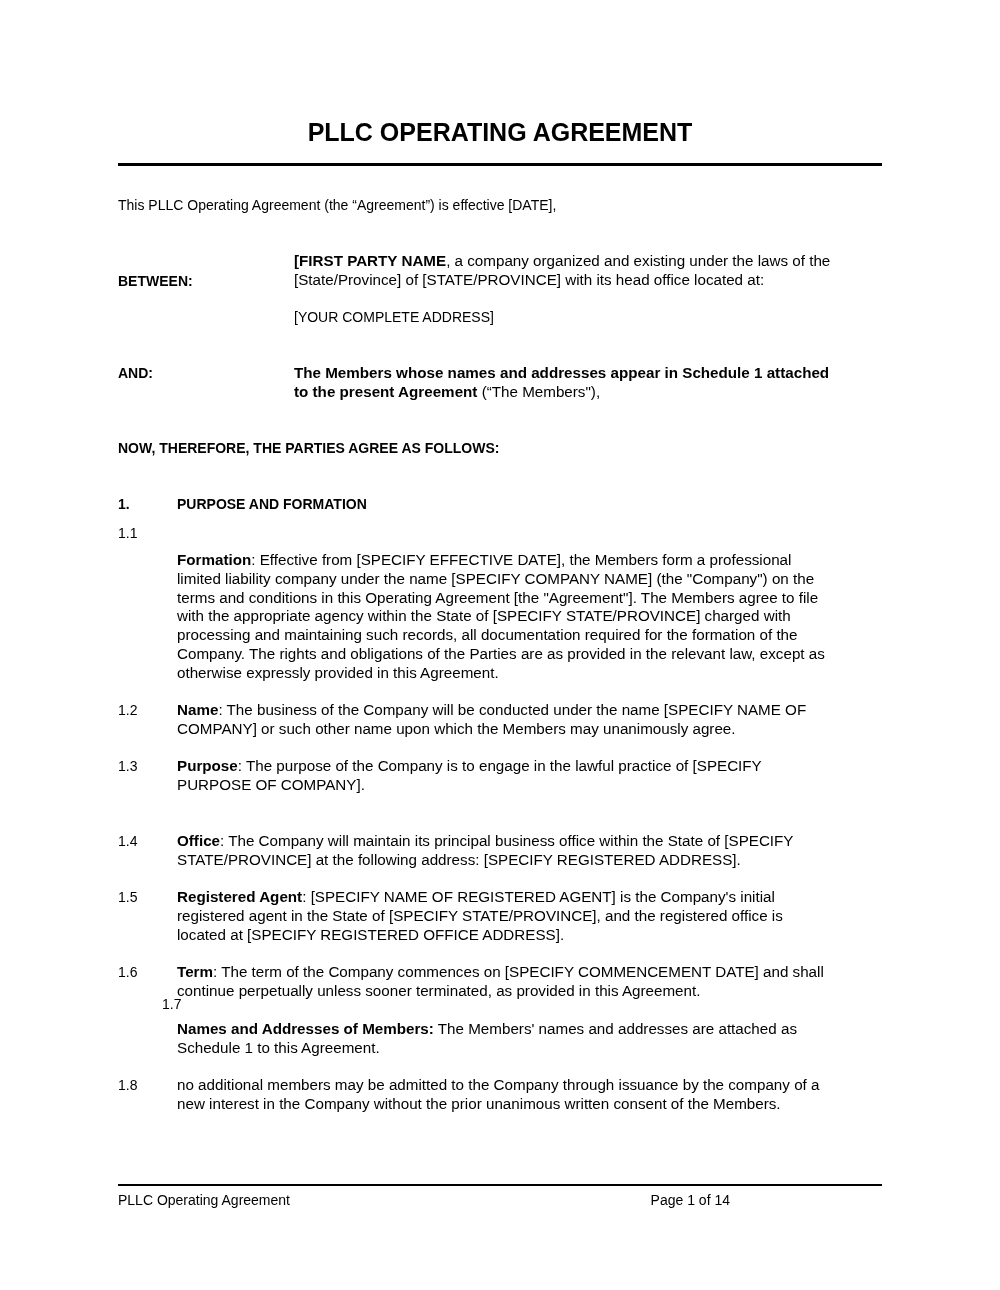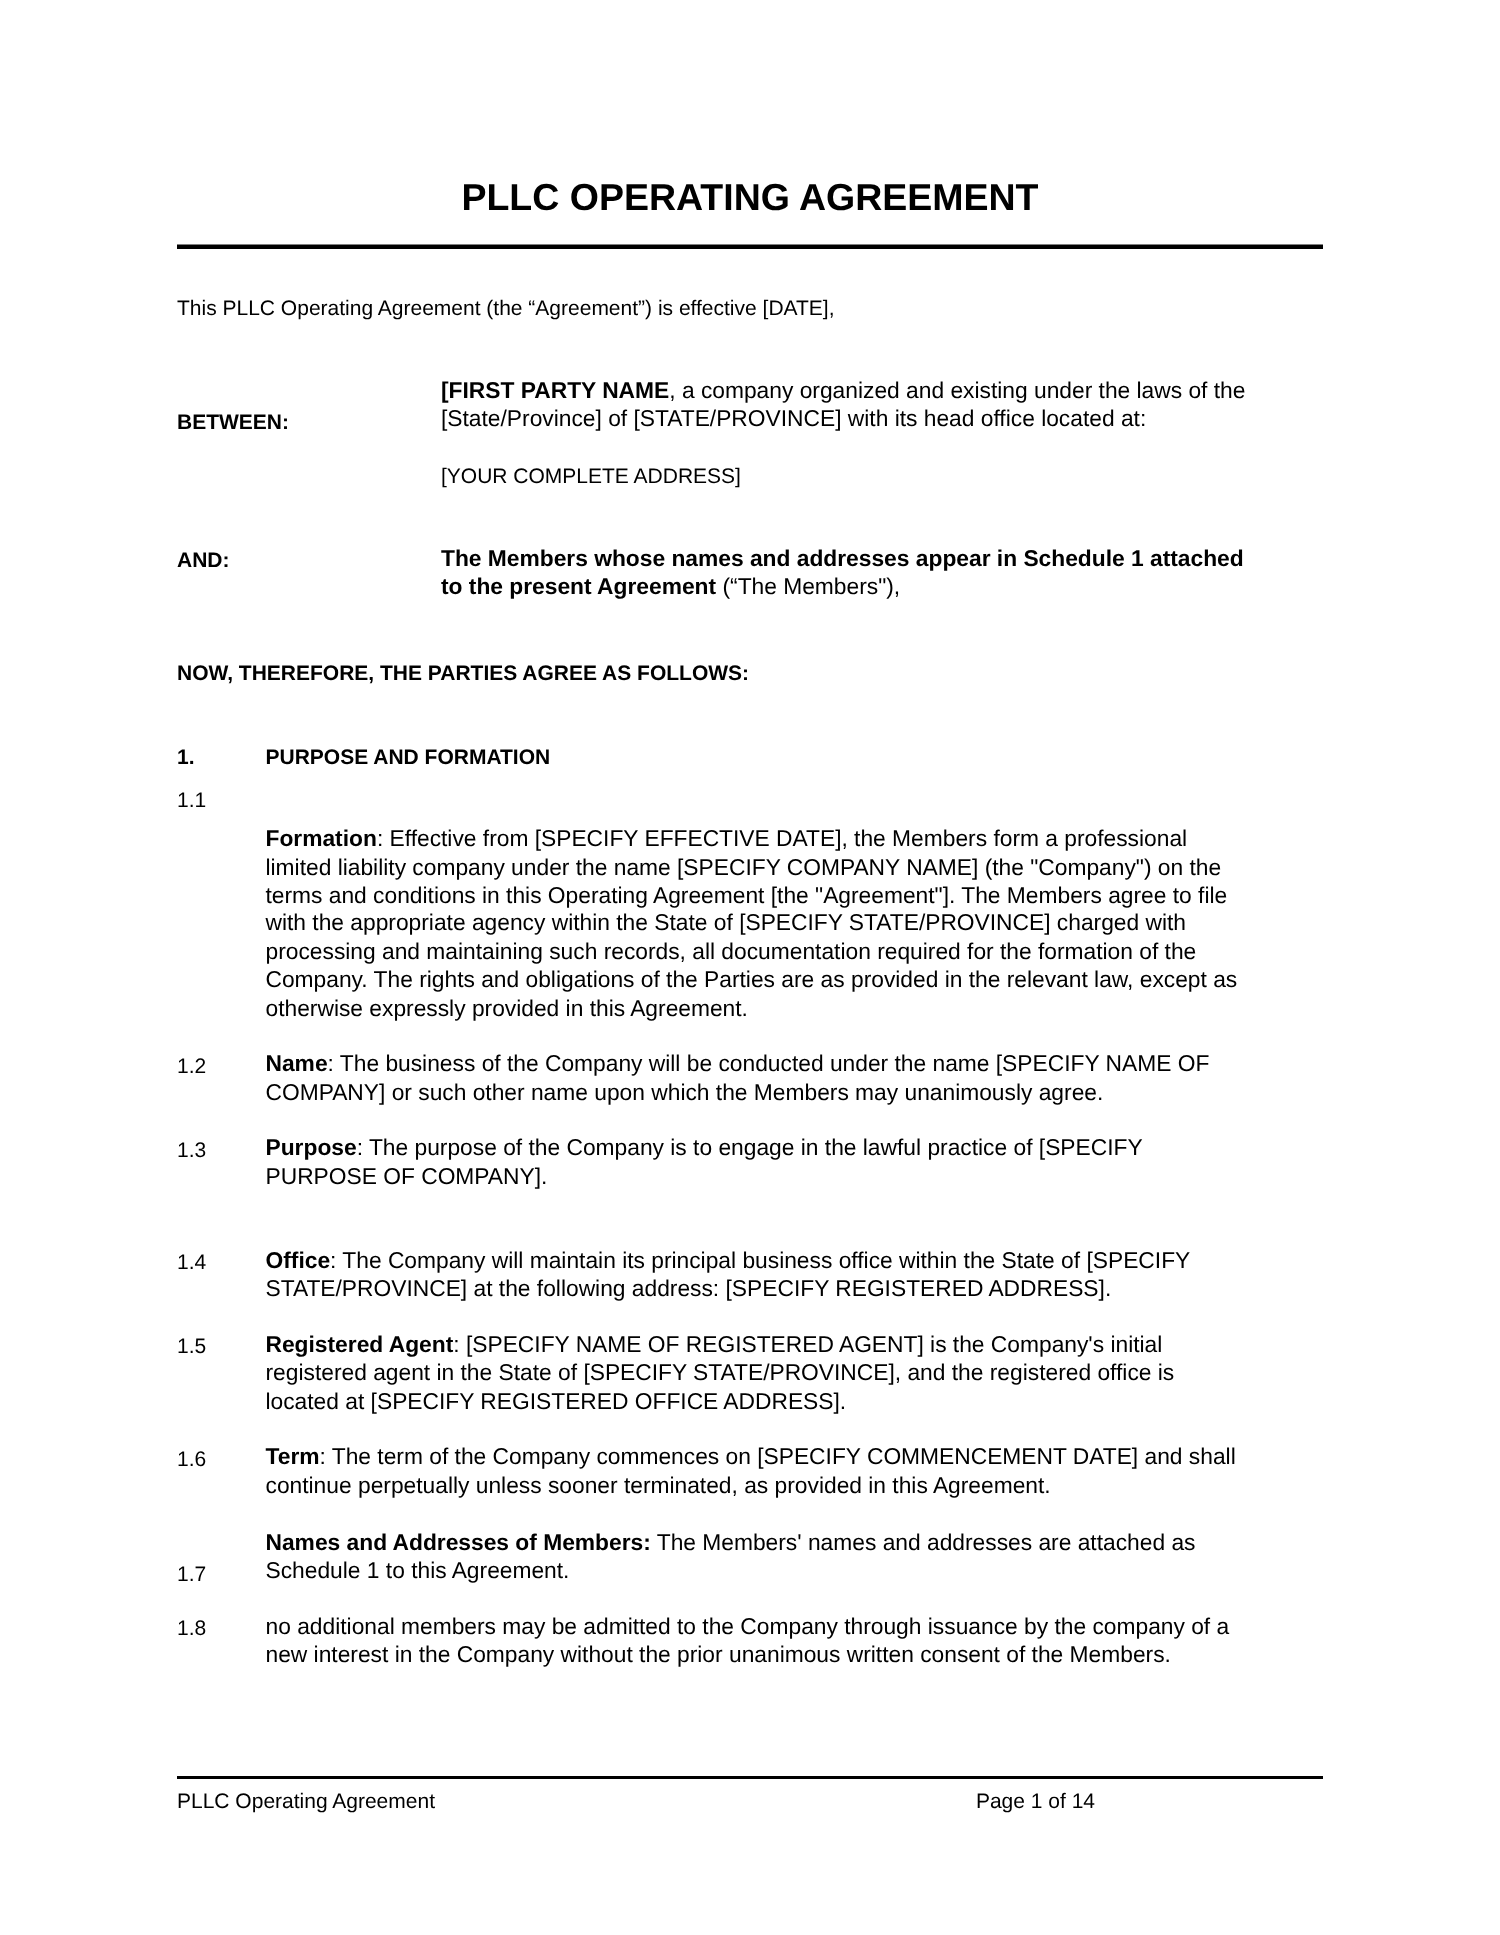--- a/index.html
+++ b/index.html
@@ -124,21 +124,21 @@
     <span class="line">registered agent in the State of [SPECIFY STATE/PROVINCE], and the registered office is</span>
     <span class="line">located at [SPECIFY REGISTERED OFFICE ADDRESS].</span>
   </div>
 
   <div class="text num" style="top:963px;">1.6</div>
   <div class="para clause-body" style="top:963px;">
     <span class="line"><span class="b">Term</span><span>: The term of the Company commences on [SPECIFY COMMENCEMENT DATE] and shall</span></span>
     <span class="line">continue perpetually unless sooner terminated, as provided in this Agreement.</span>
   </div>
 
-  <div class="text num" style="top:1040px;">1.7</div>
+  <div class="text num" style="top:995px;margin-left:44px;">1.7</div>
   <div class="para clause-body" style="top:1020px;">
     <span class="line"><span class="b">Names and Addresses of Members:</span><span> The Members' names and addresses are attached as</span></span>
     <span class="line">Schedule 1 to this Agreement.</span>
   </div>
 
   <div class="text num" style="top:1076px;">1.8</div>
   <div class="para clause-body" style="top:1076px;">
     <span class="line">no additional members may be admitted to the Company through issuance by the company of a</span>
     <span class="line">new interest in the Company without the prior unanimous written consent of the Members.</span>
   </div>

